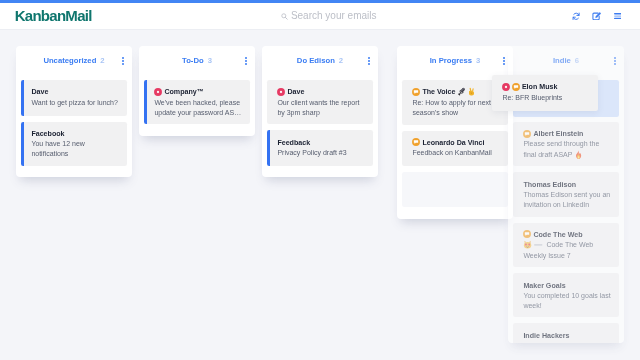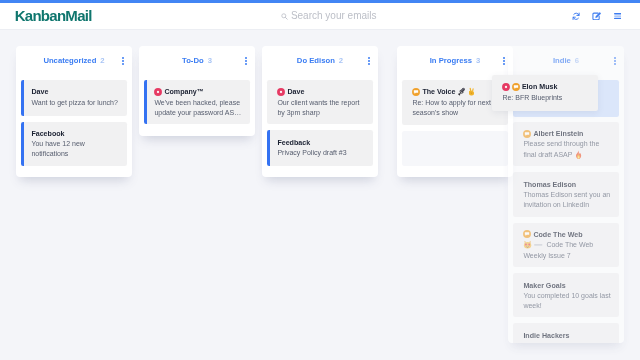--- a/index.html
+++ b/index.html
@@ -192,20 +192,27 @@
                 </g>
               </svg><svg class="emo" viewBox="0 0 64 64">
                 <path d="M22 6c3 0 4.6 2 5 4.4l3.6 17.2-8.4 1.6L18.2 11C17.6 8 19 6 22 6z" fill="#f0b32a"></path>
                 <path d="M42.8 8.8c2.9.9 3.8 3.2 3.4 5.6l-3 16-8-2.2 3.6-16.1c.7-2.9 1.9-4.2 4-3.3z" fill="#f0b32a"></path>
                 <path d="M15 28c6-2 22-2 27 1 5 3 7 8 7 14 0 9-6 16-15 16h-6c-8 0-14-6-14-14V32c0-2 .5-3.4 1-4z" fill="#f0b32a"></path>
                 <path d="M22 40c5-2 13-2 17 1" stroke="#d99a1f" stroke-width="2.4" fill="none" stroke-linecap="round"></path>
                 <ellipse cx="31" cy="44" rx="4.5" ry="3.4" fill="#cd8f1c"></ellipse>
               </svg></div>
             <div class="card-sub">Re: How to apply for next season's show</div>
           </div>
+          <div class="card">
+            <div class="card-title"><span class="badge"><svg width="8" height="8" viewBox="0 0 80 80" style="display:block">
+                  <circle cx="40" cy="40" r="39.4" fill="#f0a12c"></circle>
+                  <path d="M18.4 21.6h43.2v25.2H36.8L26 59.6v-12.8H18.4z" fill="#fffefb"></path>
+                </svg></span>Leonardo Da Vinci</div>
+            <div class="card-sub">Feedback on KanbanMail</div>
+          </div>
           <div class="slot"></div>
         </div>
       </div>
       <div class="col faded clip" style="left: 508px;">
         <div class="col-head">
           <span class="col-title">Indie</span>
           <span class="col-count">6</span>
           <span class="dots">
             <i></i>
             <i></i>

